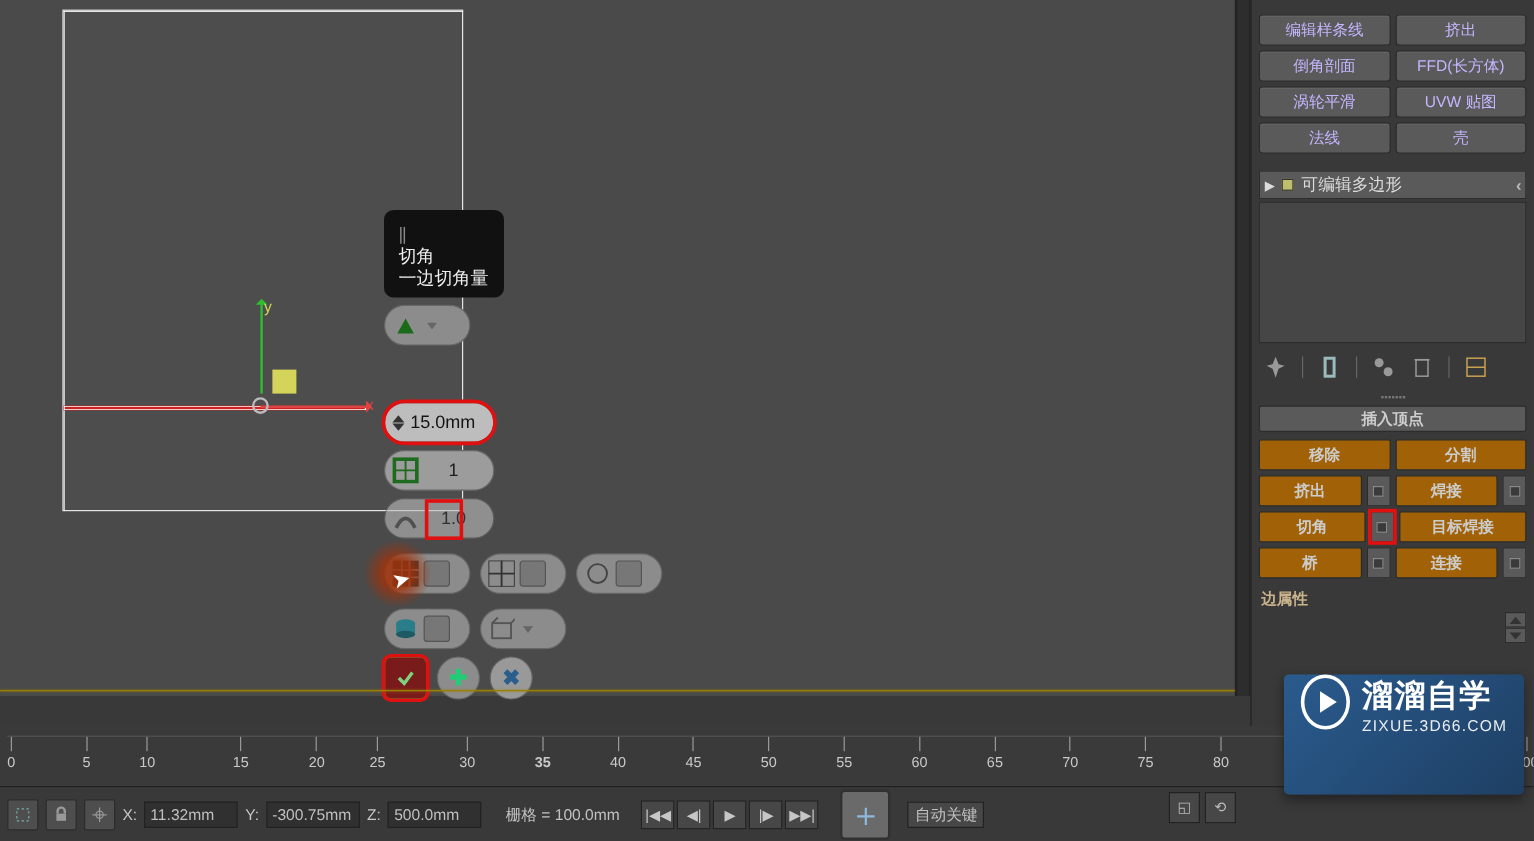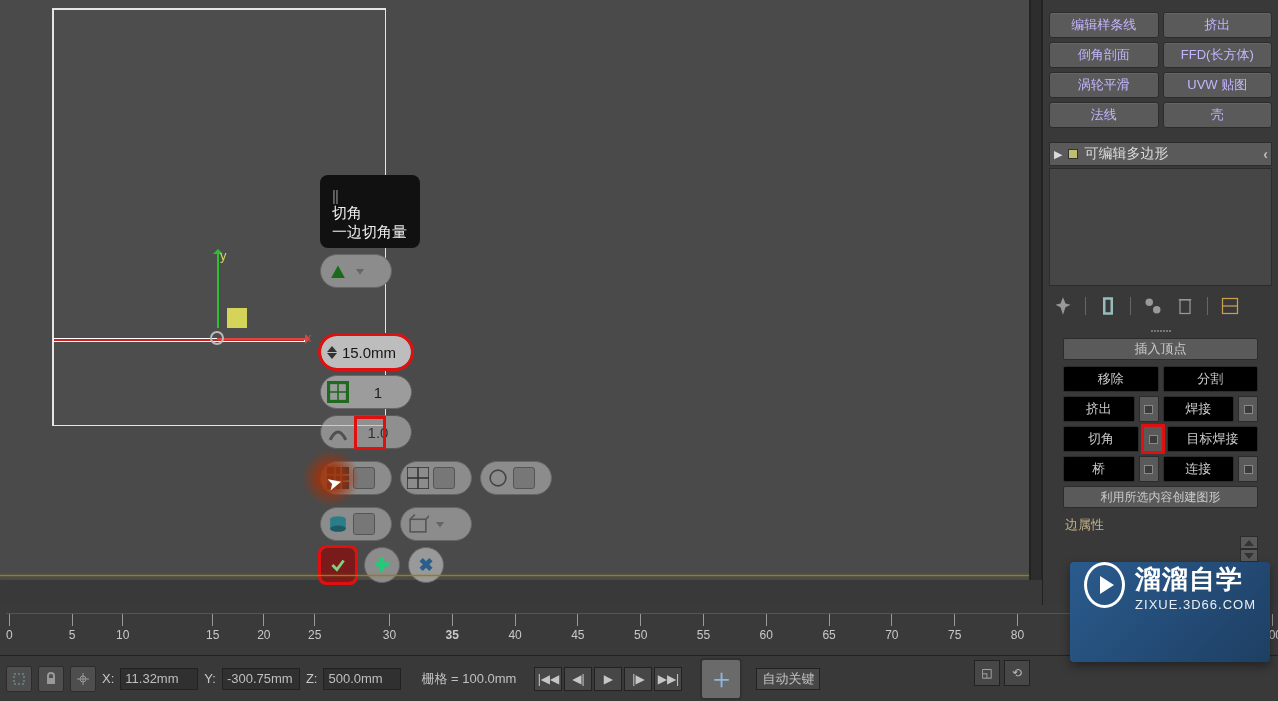--- a/index.html
+++ b/index.html
@@ -62,24 +62,24 @@
   .stack-header .caret { margin-right:6px; font-size:11px; }
   .stack-header .lamp { width:10px; height:10px; background:#bdbf6f; border:1px solid #333; margin-right:6px; }
   .stack-header .chev { position:absolute; right:10px; color:#bbb; font-weight:bold; }
   .stack-body { margin: 0 6px; height: 118px; background: #464646; border:1px solid #2c2c2c; }
   .icon-row { display:flex; align-items:center; gap: 12px; padding: 10px 10px; color:#bfbfbf; font-size:15px; }
   .icon-row .sep { width:1px; height:18px; background:#666; }
   .ic { width:20px; height:20px; display:flex; align-items:center; justify-content:center; }
   .grip-line { margin: 4px auto; width: 28px; height: 4px; display:flex; gap:1px; justify-content:center; }
   .grip-line span { width:2px; height:2px; background:#777; }
 
-  .rollout { margin: 4px 20px; }
+  .rollout { margin: 4px 6px; font-weight: bold; }
   .r-btn-full { height: 22px; margin-bottom:6px; background: #5a5a5a; border:1px solid #2c2c2c; display:flex; align-items:center; justify-content:center; font-size:13px; color:#ccc; border-radius:2px; }
   .r-row { display:flex; gap:4px; margin-bottom:4px; }
-  .r-btn { flex:1; height:26px; background:#000000; border:1px solid #2c2c2c; display:flex; align-items:center; justify-content:center; font-size:13px; color:#ccc; border-radius:2px; }
+  .r-btn { flex:1; height:26px; background:#a16207; border:1px solid #2c2c2c; display:flex; align-items:center; justify-content:center; font-size:13px; color:#ccc; border-radius:2px; }
   .r-sq { width:20px; height:26px; background:#5a5a5a; border:1px solid #2c2c2c; display:flex; align-items:center; justify-content:center; }
   .r-sq .box { width:9px; height:9px; background:#3b3b3b; border:1px solid #888; }
   .r-sq.redbox { outline:3px solid #e01010; outline-offset:-1px; }
   .section-title { margin: 8px 0 2px 2px; color:#c8b28a; font-size:13px; }
 
   .spin-tiny { width:18px; height:26px; display:flex; flex-direction:column; }
   .spin-tiny div { flex:1; background:#5a5a5a; border:1px solid #2c2c2c; display:flex; align-items:center; justify-content:center; }
 
   
   .timeline { position:absolute; left:0; top:605px; right:0; height:52px; background:#3a3a3a; }
@@ -338,42 +338,41 @@
     <div class="r-row">
       <div class="r-btn">桥</div>
       <div class="r-sq">
           <span class="box"></span>
         </div>
       <div class="r-btn">连接</div>
       <div class="r-sq">
           <span class="box"></span>
         </div>
     </div>
-    <div class="r-btn-full" style="font-size:12px">利用所选内容创建图形</div>
     <div class="section-title">边属性</div>
     <div class="r-row">
       <div style="flex:1"></div>
       <div class="spin-tiny">
         <div>
             <span class="tri up"></span>
           </div>
         <div>
             <span class="tri dn"></span>
           </div>
       </div>
     </div>
   </div>
 </div>
 
 <div class="timeline">
   <div class="ruler">
       <div class="tick" style="left: 0px;"><div class="mark"></div>0</div>
       <div class="tick" style="left: 62.8px;"><div class="mark"></div>5</div>
       <div class="tick" style="left: 110px;"><div class="mark"></div>10</div>
-      <div class="tick" style="left: 200px;"><div class="mark"></div>15</div>
+      <div class="tick" style="left: 188px;"><div class="mark"></div>15</div>
       <div class="tick" style="left: 251.2px;"><div class="mark"></div>20</div>
       <div class="tick" style="left: 302px;"><div class="mark"></div>25</div>
       <div class="tick" style="left: 376.8px;"><div class="mark"></div>30</div>
       <div class="tick" style="left: 439.6px; font-weight: bold;"><div class="mark"></div>35</div>
       <div class="tick" style="left: 502.4px;"><div class="mark"></div>40</div>
       <div class="tick" style="left: 565.2px;"><div class="mark"></div>45</div>
       <div class="tick" style="left: 628px;"><div class="mark"></div>50</div>
       <div class="tick" style="left: 690.8px;"><div class="mark"></div>55</div>
       <div class="tick" style="left: 753.6px;"><div class="mark"></div>60</div>
       <div class="tick" style="left: 816.4px;"><div class="mark"></div>65</div>

